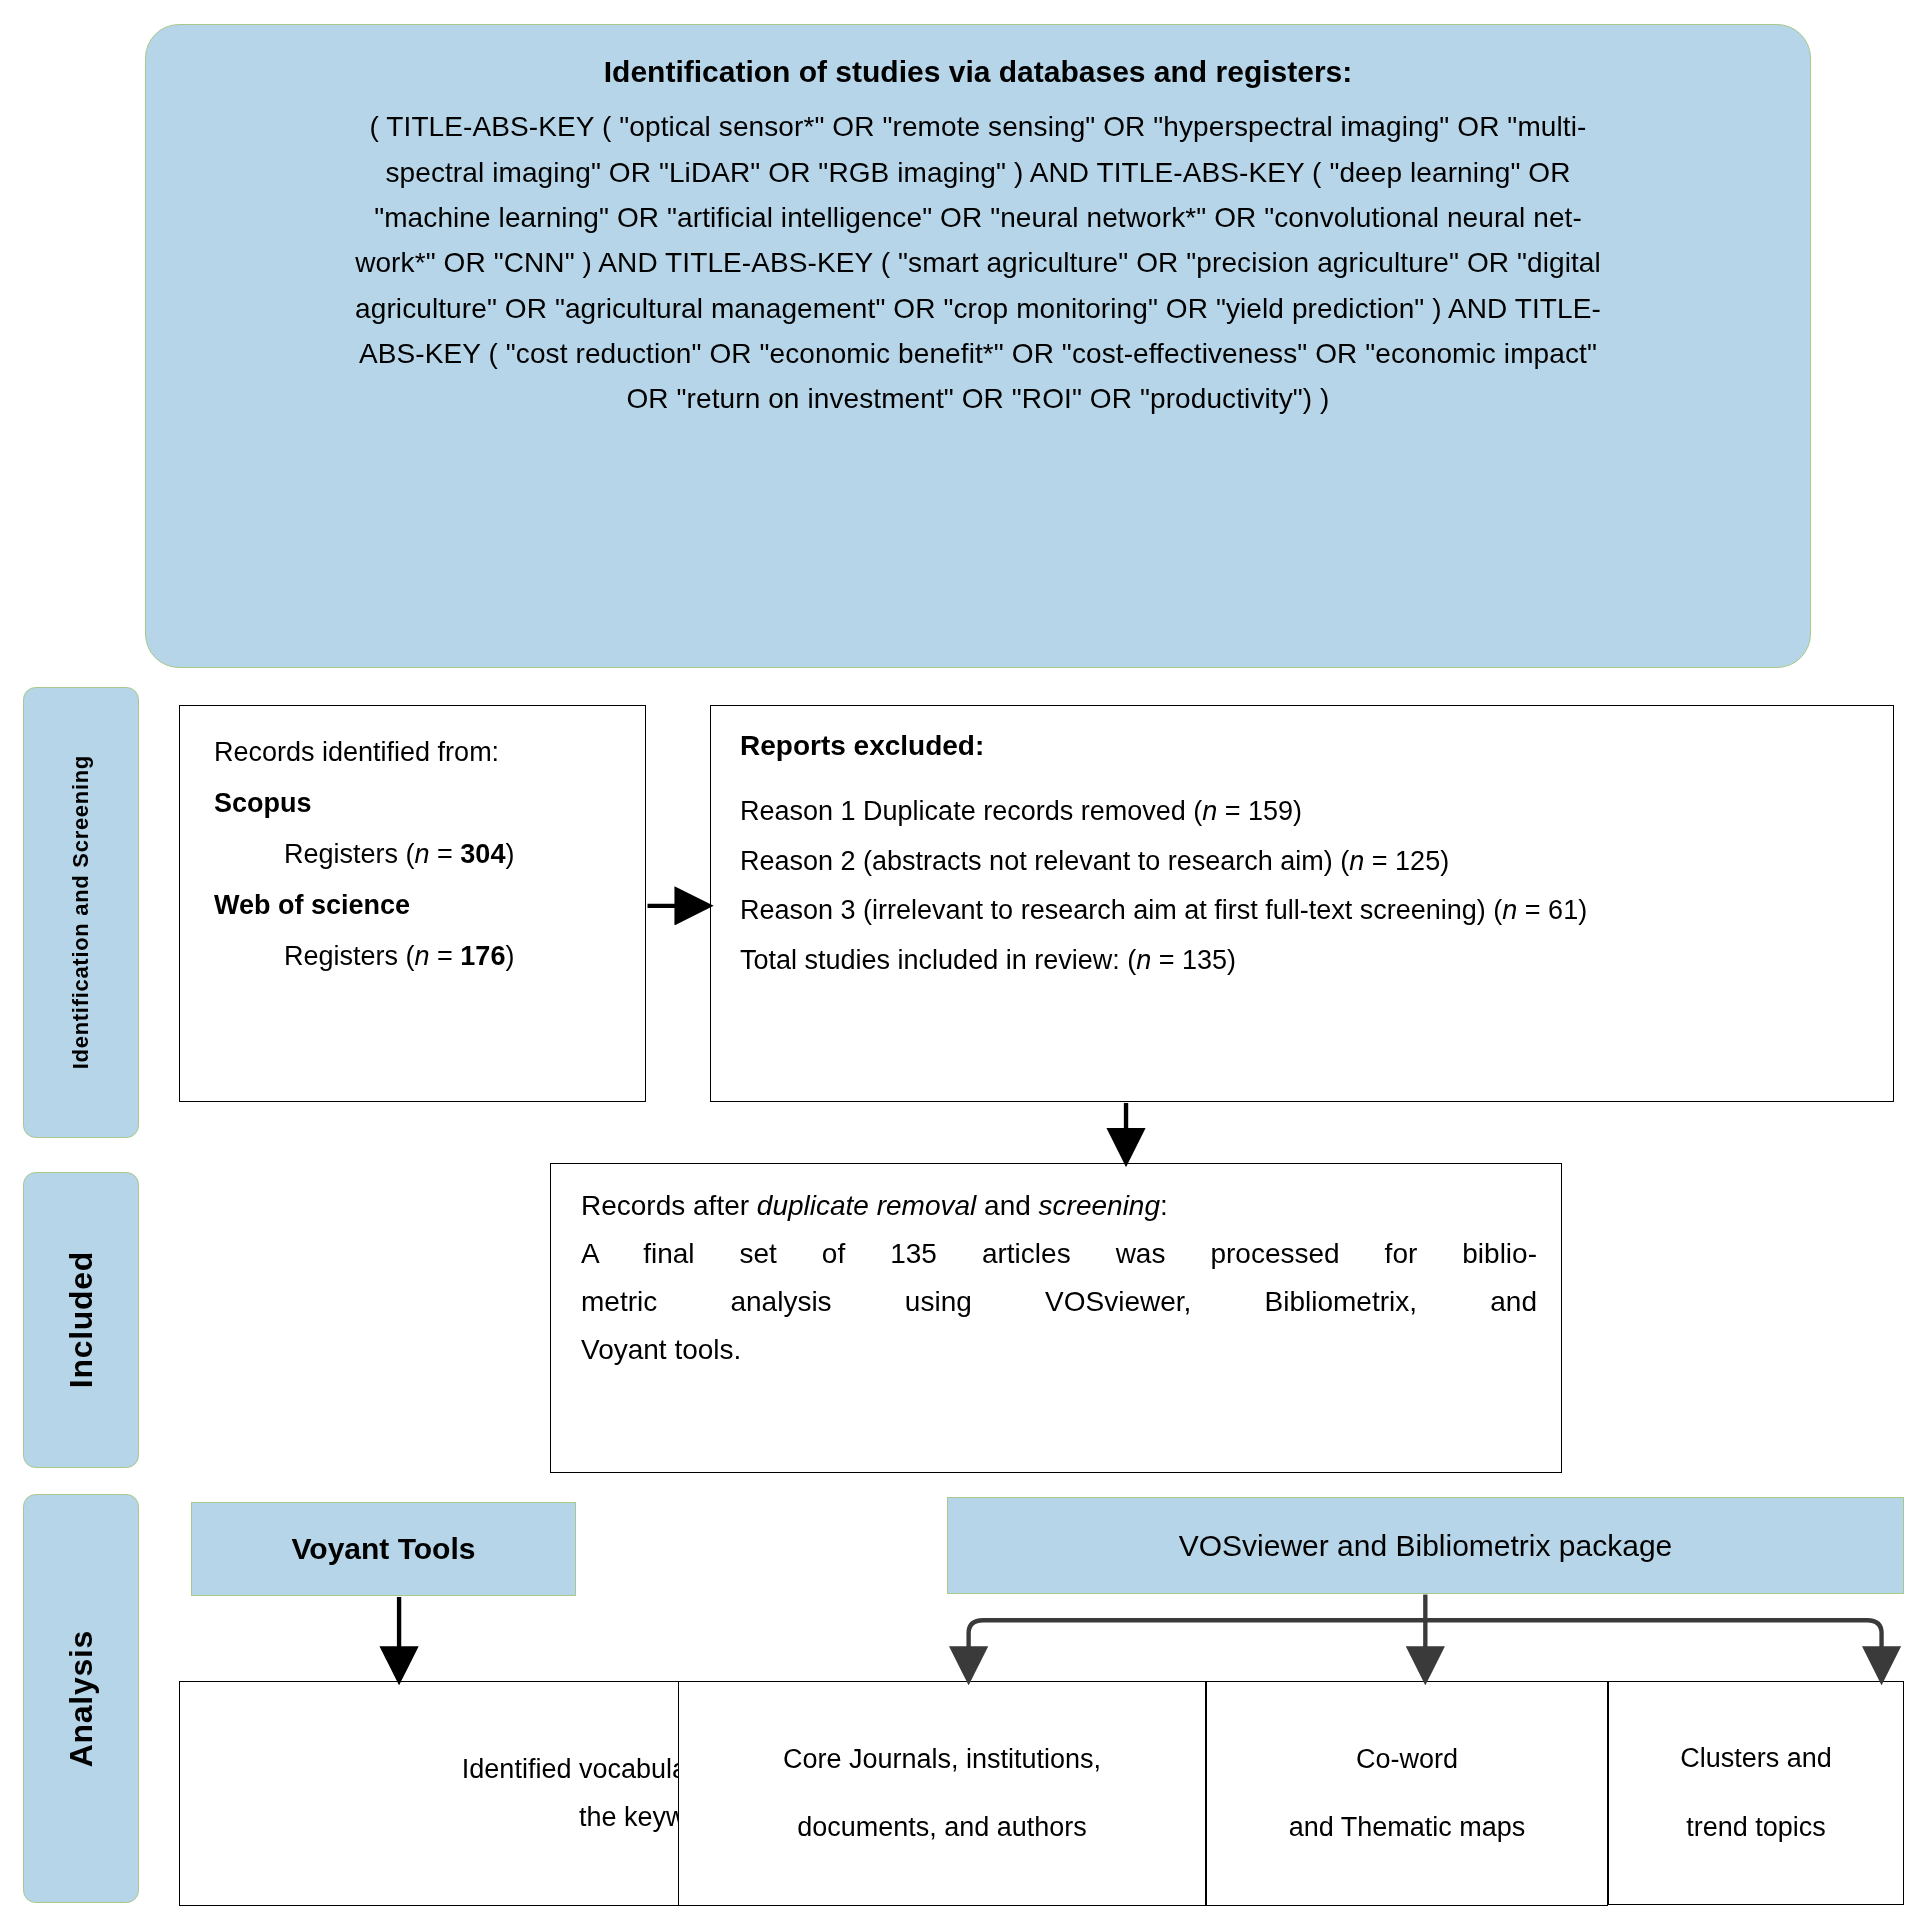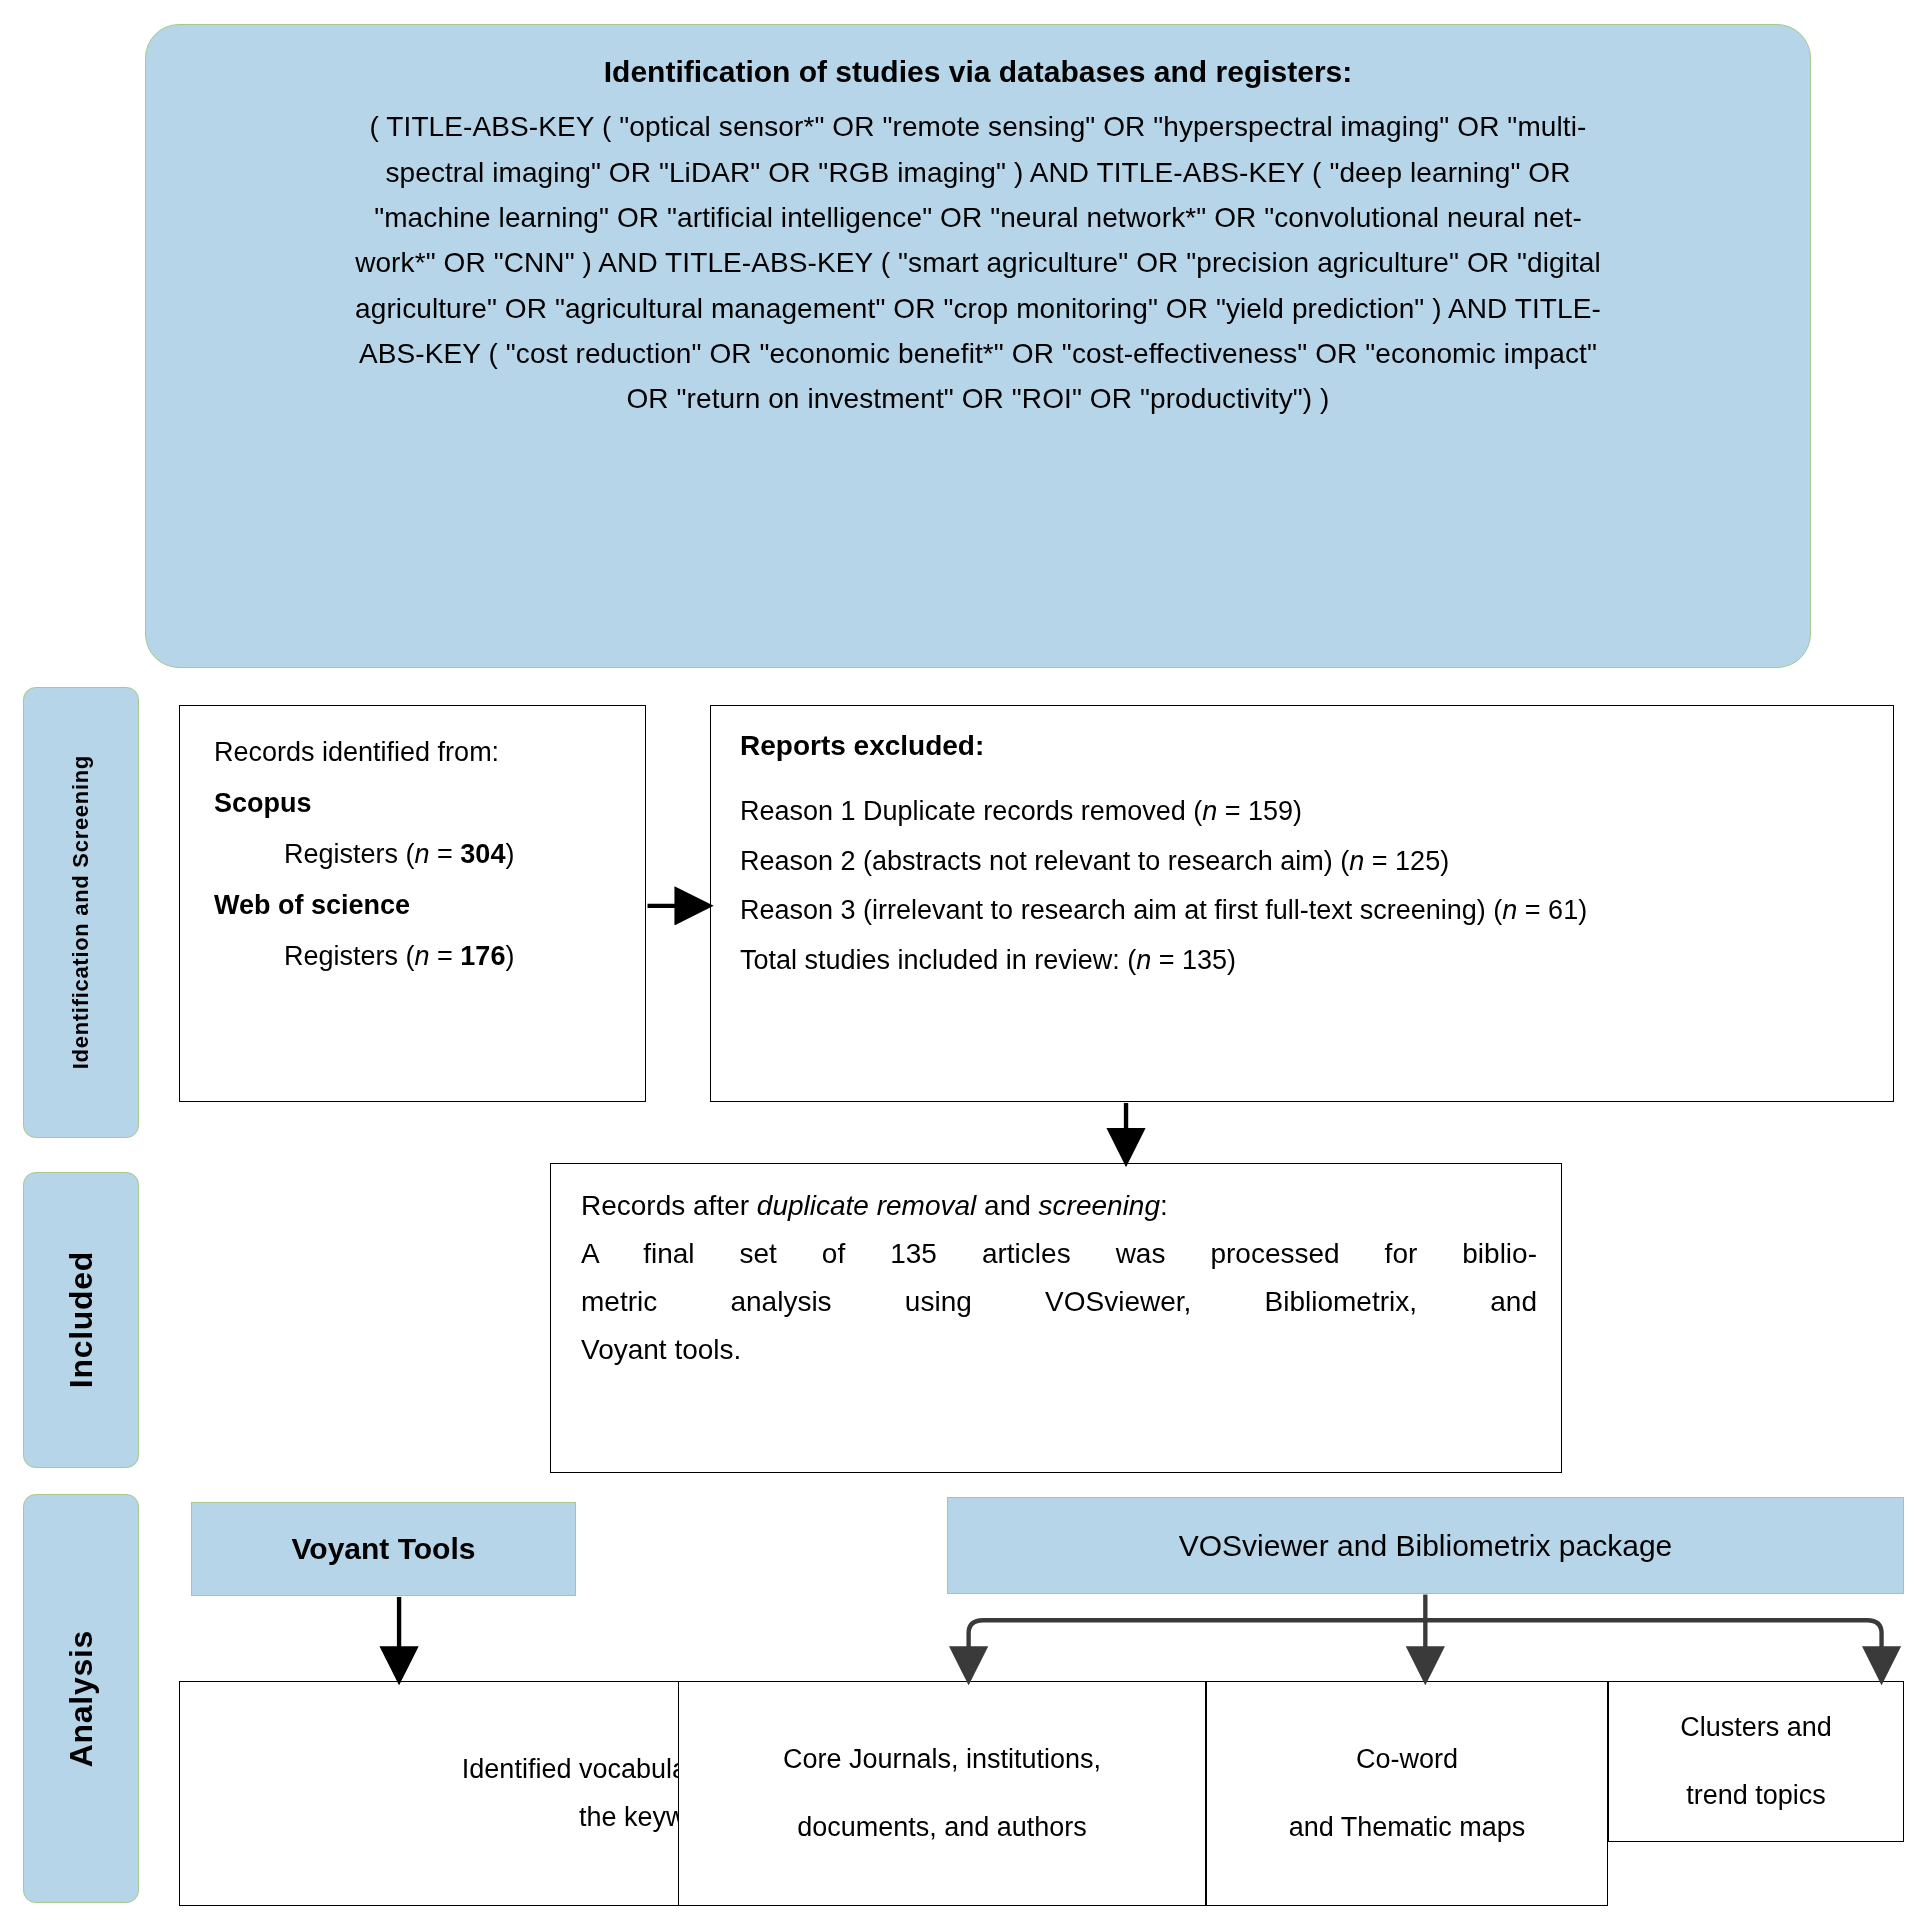--- a/index.html
+++ b/index.html
@@ -164,21 +164,21 @@
     border: 1.9px solid #000000;
     box-sizing: border-box;
     display: flex; flex-direction: column;
     align-items: center; justify-content: center;
     text-align: center;
     gap: 21px;
   }
   .result-cell div { font-size: 27px; line-height: 1.75; }
   #cell-core { left: 678px; top: 1681px; width: 528px; height: 225px; }
   #cell-coword { left: 1206px; top: 1681px; width: 402px; height: 225px; }
-  #cell-clusters { left: 1608px; top: 1681px; width: 296px; height: 161px; }
+  #cell-clusters { left: 1608px; top: 1681px; width: 296px; height: 224px; }
 
   
   #arrows {
     position: absolute;
     left: 0; top: 0;
     width: 1914px; height: 1926px;
     pointer-events: none;
   }
 </style>
 </head>

